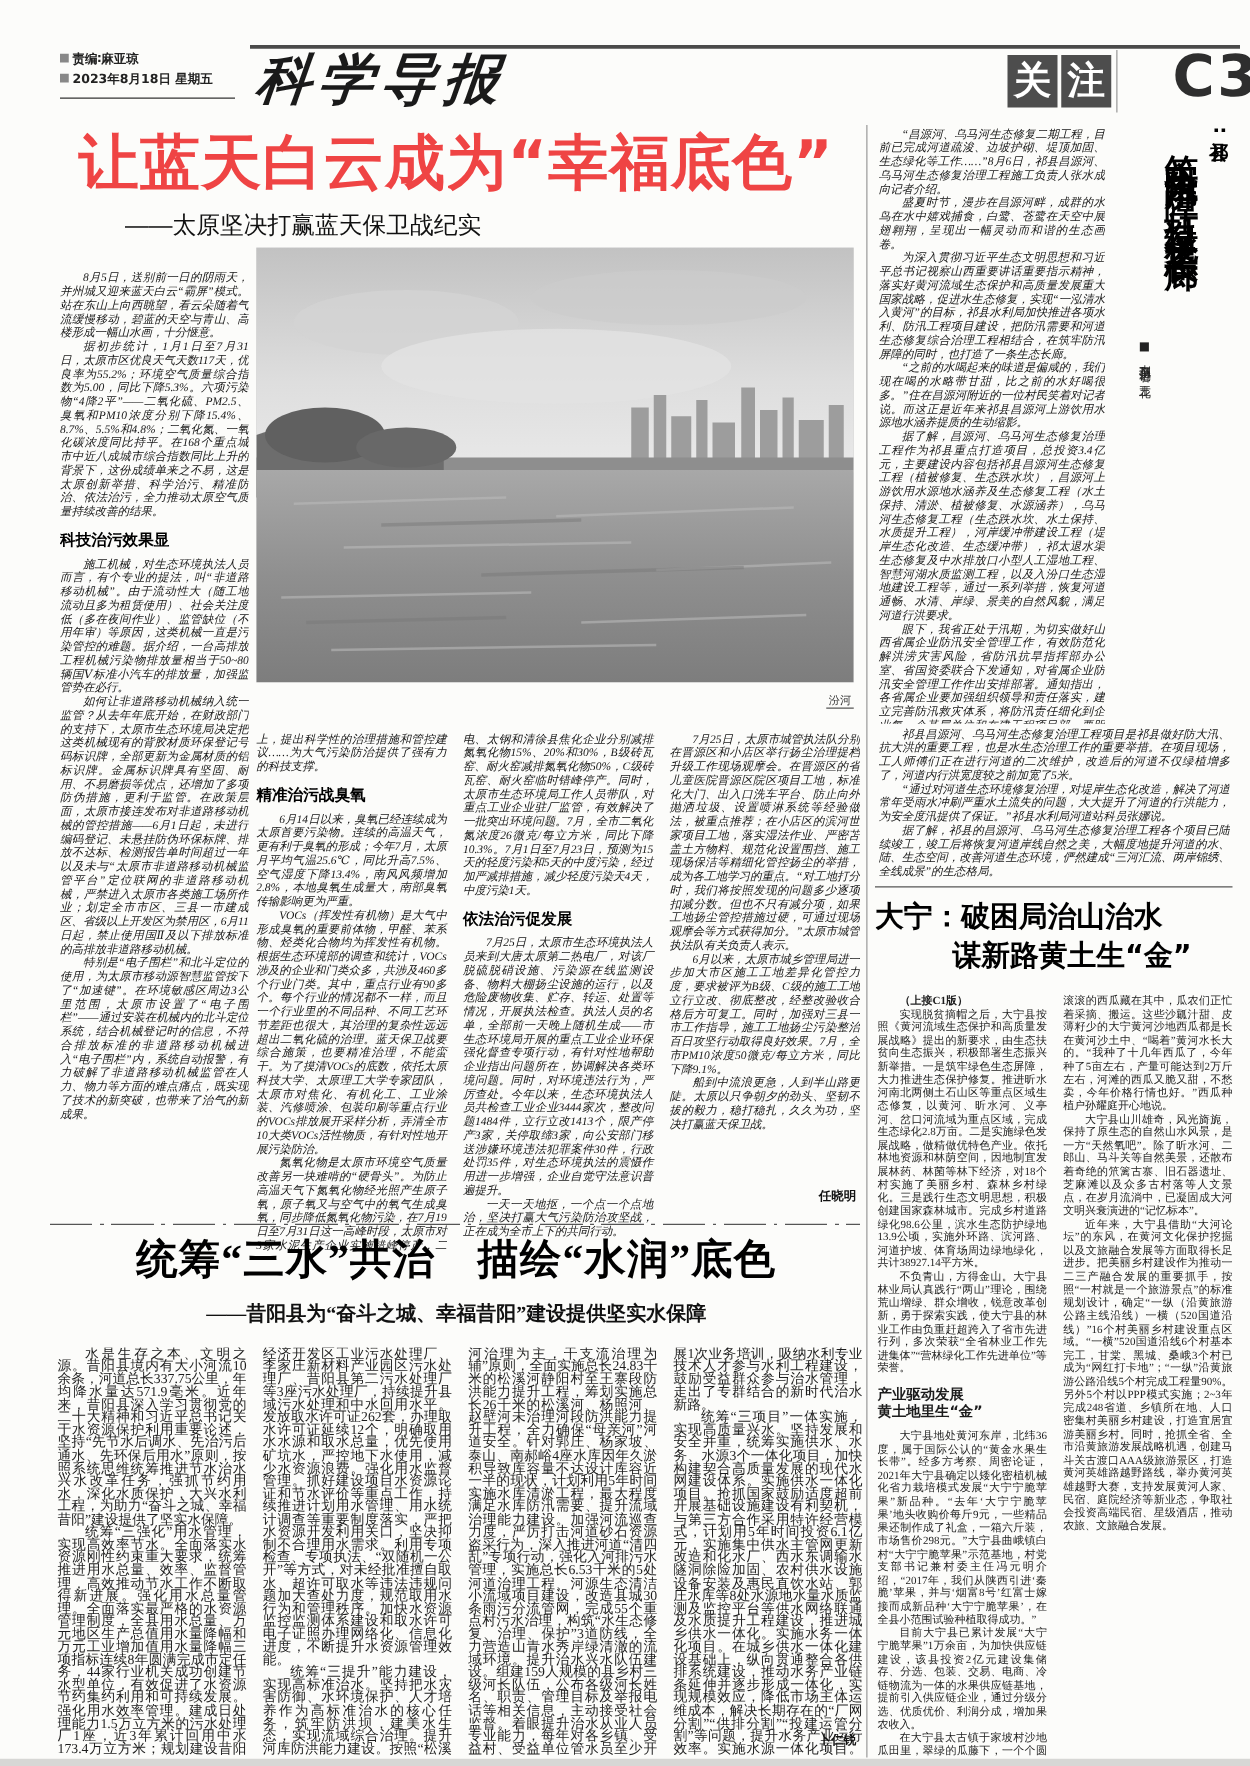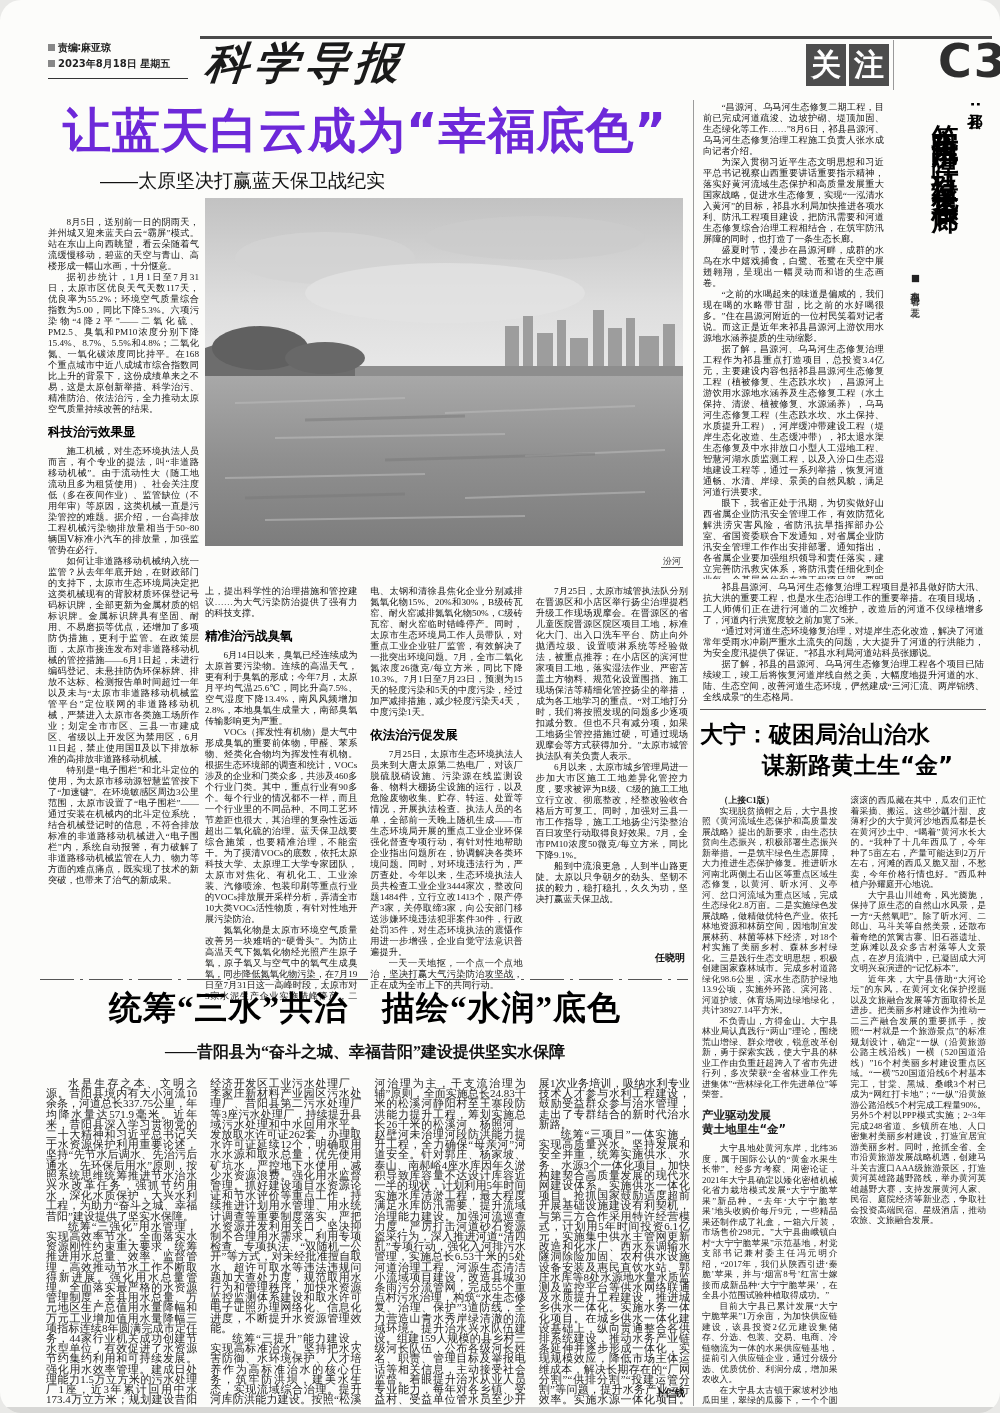--- a/index.html
+++ b/index.html
@@ -1,39 +1,39 @@
 <!DOCTYPE html>
 <html><head>
 <meta charset="utf-8">
 <style>
   html,body{margin:0;padding:0;background:#e9e9e7;}
   #page{position:relative;width:1000px;height:1413px;background:#fcfcfa;margin:0 auto;overflow:hidden;
-        font-family:"Liberation Serif","DejaVu Serif",serif;color:#1c1c1c;border-radius:21px;}
+        font-family:"Liberation Serif","DejaVu Serif",serif;color:#1c1c1c;}
   
   .top-rule{position:absolute;left:200px;top:36px;width:792px;height:3px;background:#4a4a4a;}
   .ed-block{position:absolute;left:48px;top:40px;width:140px;border-bottom:1.5px solid #333;padding-bottom:6px;}
   .ed-line{font:bold 10px/16px "DejaVu Sans",sans-serif;color:#222;white-space:nowrap;}
   .ed-line .sq{display:inline-block;width:7px;height:7px;background:#888;margin-right:3px;}
   .masthead{position:absolute;left:205px;top:42px;font:italic 900 44px/1 "Liberation Serif","DejaVu Serif",serif;
             color:#1a1a1a;letter-spacing:6px;transform:skewX(-6deg);}
   .badge{position:absolute;left:806px;top:44px;display:flex;gap:3px;}
   .badge .b{width:40px;height:42px;background:#4d4d4d;color:#fff;font:bold 30px/42px "DejaVu Sans",sans-serif;
             text-align:center;}
   .badge-sep{position:absolute;left:893px;top:40px;width:1px;height:50px;background:#9a9a9a;}
   .page-no{position:absolute;left:902px;top:38px;font:bold 46px/1 "DejaVu Sans",sans-serif;color:#2e2e2e;letter-spacing:2px;margin-left:36px;}
   
   .main-title{position:absolute;left:40px;top:104px;width:650px;text-align:center;
-              font:900 48px/1.1 "DejaVu Sans",sans-serif;color:#6d28d9;letter-spacing:1px;}
+              font:900 48px/1.1 "DejaVu Sans",sans-serif;color:#ef4444;letter-spacing:1px;}
   .main-sub{position:absolute;left:100px;top:170px;font:400 19px/1.2 "Liberation Sans","DejaVu Sans",sans-serif;color:#111;}
   .photo{position:absolute;left:205px;top:198px;width:478px;height:348px;overflow:hidden;background:#cfcfcf;}
   .photo svg{display:block;}
   .caption{position:absolute;left:205px;top:550px;width:478px;text-align:right;}
   .caption span{font:9px/1.2 "Liberation Serif",serif;color:#333;border-bottom:1px solid #555;padding:0 2px 1px;}
   .body-text{font-size:9.2px;line-height:11px;text-align:justify;color:#161616;}
-  .body-text p{margin:0;text-indent:2em;}
+  .body-text p{margin:0;text-indent:2em;font-style:italic;}
   .body-text p.cont{text-indent:0;}
   .col1{position:absolute;left:48px;top:200px;width:151px;height:776px;overflow:hidden;margin-top:17px;}
   .flow{position:absolute;left:205px;top:586px;width:483px;height:418px;overflow:hidden;
         column-count:3;column-gap:13px;column-fill:auto;}
   h3.sub{font:bold 12.5px/1.25 "DejaVu Sans",sans-serif;color:#000;margin:9px 0 6px;text-indent:0;break-after:avoid;}
   .sig{position:absolute;font:bold 10px/1 "DejaVu Sans",sans-serif;color:#111;text-align:right;}
   .sig-main{left:555px;top:953px;width:130px;}
   .sig-xy{left:555px;top:1388px;width:130px;}
   
   .dashdot{position:absolute;height:1px;
@@ -177,22 +177,22 @@
   <div class="sig sig-main">任晓明</div>
 
   <div class="dashdot dd-main"></div>
   <div class="side-rule"></div>
   <div class="qx-divider"></div>
   <div class="bottom-strip"></div>
 
   <div class="qx-narrow body-text">
     <div>
         <p>“昌源河、乌马河生态修复二期工程，目前已完成河道疏浚、边坡护砌、堤顶加固、生态绿化等工作……”8月6日，祁县昌源河、乌马河生态修复治理工程施工负责人张水成向记者介绍。</p>
+        <p>盛夏时节，漫步在昌源河畔，成群的水鸟在水中嬉戏捕食，白鹭、苍鹭在天空中展翅翱翔，呈现出一幅灵动而和谐的生态画卷。</p>
         <p>为深入贯彻习近平生态文明思想和习近平总书记视察山西重要讲话重要指示精神，落实好黄河流域生态保护和高质量发展重大国家战略，促进水生态修复，实现“一泓清水入黄河”的目标，祁县水利局加快推进各项水利、防汛工程项目建设，把防汛需要和河道生态修复综合治理工程相结合，在筑牢防汛屏障的同时，也打造了一条生态长廊。</p>
-        <p>盛夏时节，漫步在昌源河畔，成群的水鸟在水中嬉戏捕食，白鹭、苍鹭在天空中展翅翱翔，呈现出一幅灵动而和谐的生态画卷。</p>
         <p>“之前的水喝起来的味道是偏咸的，我们现在喝的水略带甘甜，比之前的水好喝很多。”住在昌源河附近的一位村民笑着对记者说。而这正是近年来祁县昌源河上游饮用水源地水涵养提质的生动缩影。</p>
         <p>据了解，昌源河、乌马河生态修复治理工程作为祁县重点打造项目，总投资3.4亿元，主要建设内容包括祁县昌源河生态修复工程（植被修复、生态跌水坎），昌源河上游饮用水源地水涵养及生态修复工程（水土保持、清淤、植被修复、水源涵养），乌马河生态修复工程（生态跌水坎、水土保持、水质提升工程），河岸缓冲带建设工程（堤岸生态化改造、生态缓冲带），祁太退水渠生态修复及中水排放口小型人工湿地工程、智慧河湖水质监测工程，以及入汾口生态湿地建设工程等，通过一系列举措，恢复河道通畅、水清、岸绿、景美的自然风貌，满足河道行洪要求。</p>
         <p>眼下，我省正处于汛期，为切实做好山西省属企业防汛安全管理工作，有效防范化解洪涝灾害风险，省防汛抗旱指挥部办公室、省国资委联合下发通知，对省属企业防汛安全管理工作作出安排部署。通知指出，各省属企业要加强组织领导和责任落实，建立完善防汛救灾体系，将防汛责任细化到企业每一个基层单位和在建工程项目部，要明确防汛安全管理任务和内容，落实岗位责任制、值班责任制等各项防汛制度，全力做好各项防汛工作。</p>
       </div>
   </div>
   <div class="v-head">
     <div class="v-kick">祁县∶</div>
     <div class="v-title">
       <span>筑牢防汛屏障</span><span class="t2">打造绿色生态长廊</span>
     </div>

